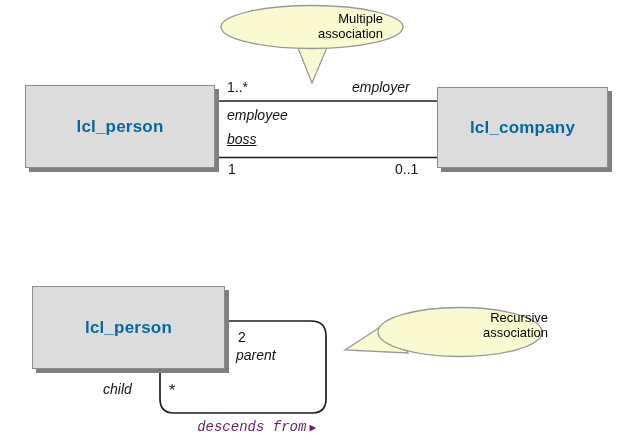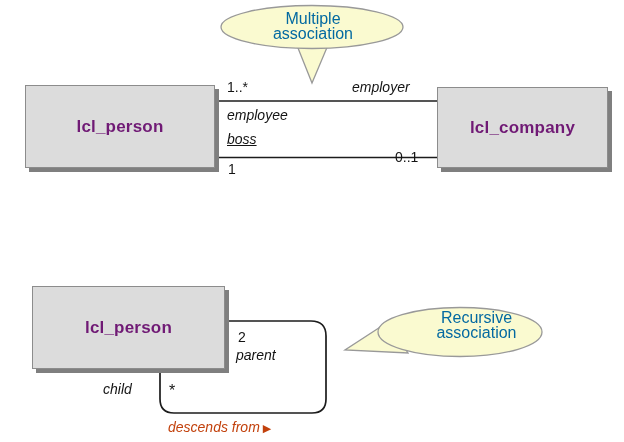--- a/index.html
+++ b/index.html
@@ -10,33 +10,33 @@
   .stage svg{position:absolute;left:0;top:0;}
   .class-box{
     position:absolute;
     background:#dcdcdc;
     border:1px solid #8c8c8c;
     box-shadow:4px 4px 0 0 #7f7f7f;
     display:flex;align-items:center;justify-content:center;
     box-sizing:border-box;
   }
   .class-box .class-name{
-    font-size:17px;font-weight:bold;color:#701a75;letter-spacing:0.2px;
+    font-size:17px;font-weight:bold;color:#0369a1;letter-spacing:0.2px;
   }
   .lbl{
     position:absolute;font-size:14px;color:#141414;line-height:16px;white-space:nowrap;
   }
   .italic{font-style:italic;}
   .right{}
   .callout-text{
-    position:absolute;font-size:16px;line-height:15px;text-align:center;color:#0369a1;
+    position:absolute;font-size:13px;line-height:15px;text-align:right;color:#000000;
   }
   .assoc-name{
-    position:absolute;font-size:14px;font-style:italic;color:#c2410c;
-    text-align:left;white-space:nowrap;
+    position:absolute;font-size:14px;font-style:italic;color:#701a75;
+    text-align:right;white-space:nowrap;font-family:Liberation Mono, monospace;
   }
   .assoc-name .dir-icon{
     font-style:normal;font-size:11px;vertical-align:0px;margin-left:3px;
   }
   .star{font-size:16px;}
 </style>
 </head>
 <body>
 
 <div class="stage">
@@ -65,21 +65,21 @@
 
   <div class="class-box" style="left:32px;top:286px;width:193px;height:83px;">
     <span class="class-name">lcl_person</span>
   </div>
 
   <div class="lbl" style="left:227px;top:79px;">1..*</div>
   <div class="lbl italic right" style="left:352px;top:79px;width:81px;">employer</div>
   <div class="lbl italic" style="left:227px;top:107px;">employee</div>
   <div class="lbl italic" style="left:227px;top:131px;text-decoration:underline;">boss</div>
   <div class="lbl" style="left:228px;top:161px;">1</div>
-  <div class="lbl right" style="left:395px;top:149px;width:38px;">0..1</div>
+  <div class="lbl right" style="left:395px;top:161px;width:38px;">0..1</div>
 
   <div class="callout-text" style="left:243px;top:11px;width:140px;">
     <div>Multiple</div>
     <div>association</div>
   </div>
 
   <div class="lbl italic" style="left:236px;top:299px;margin-top:48px;">parent</div>
   <div class="lbl" style="left:238px;top:329px;">2</div>
   <div class="lbl italic right" style="left:103px;top:381px;width:50px;">child</div>
   <div class="lbl star" style="left:169px;top:383px;">*</div>

